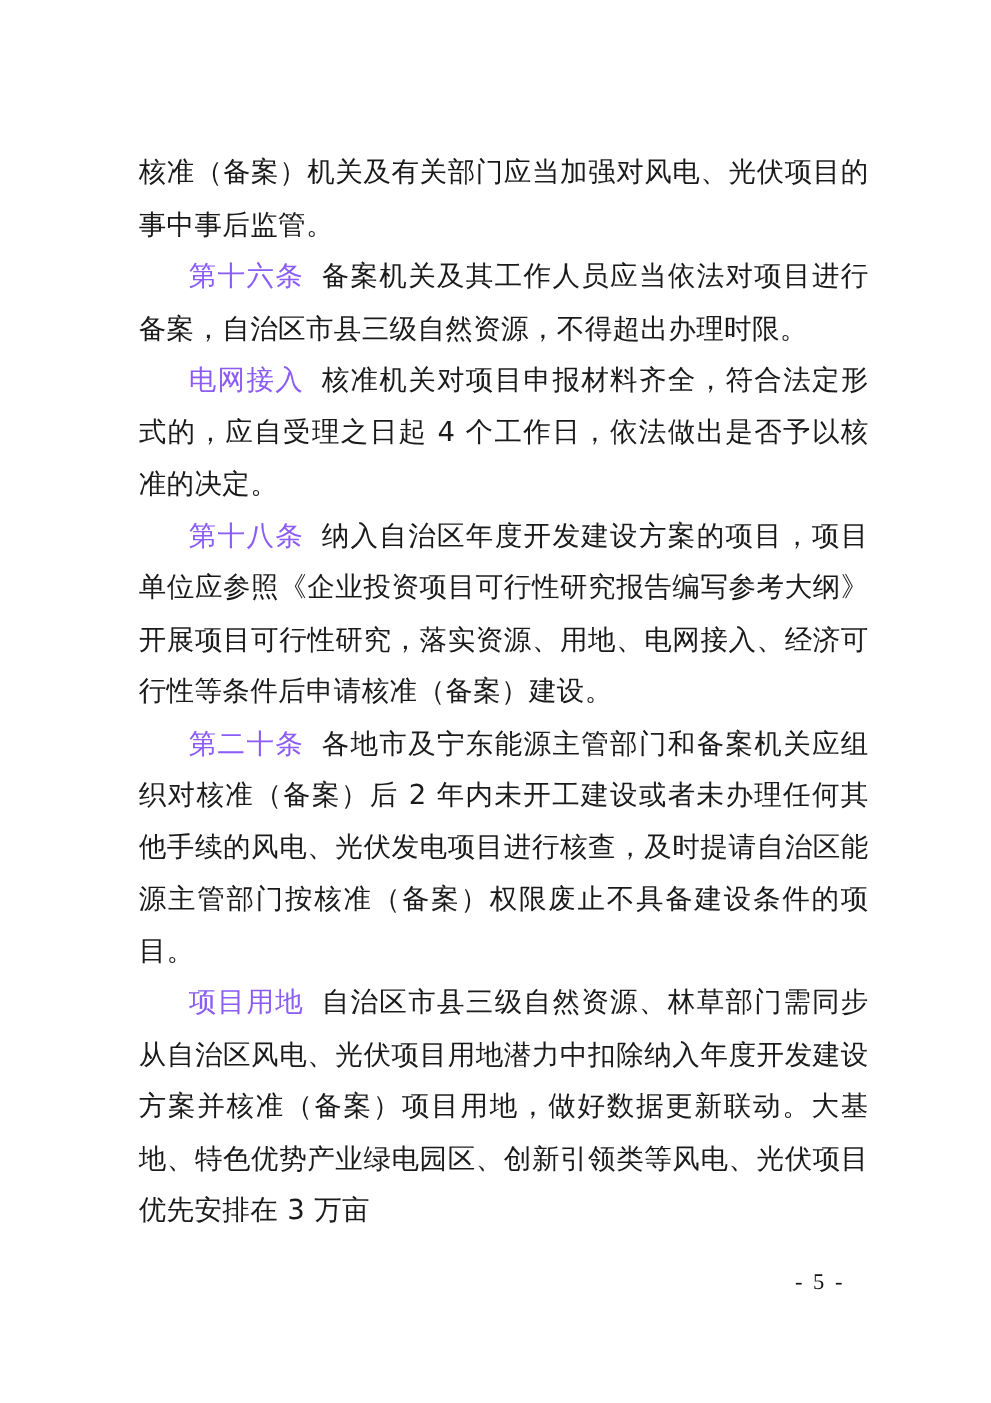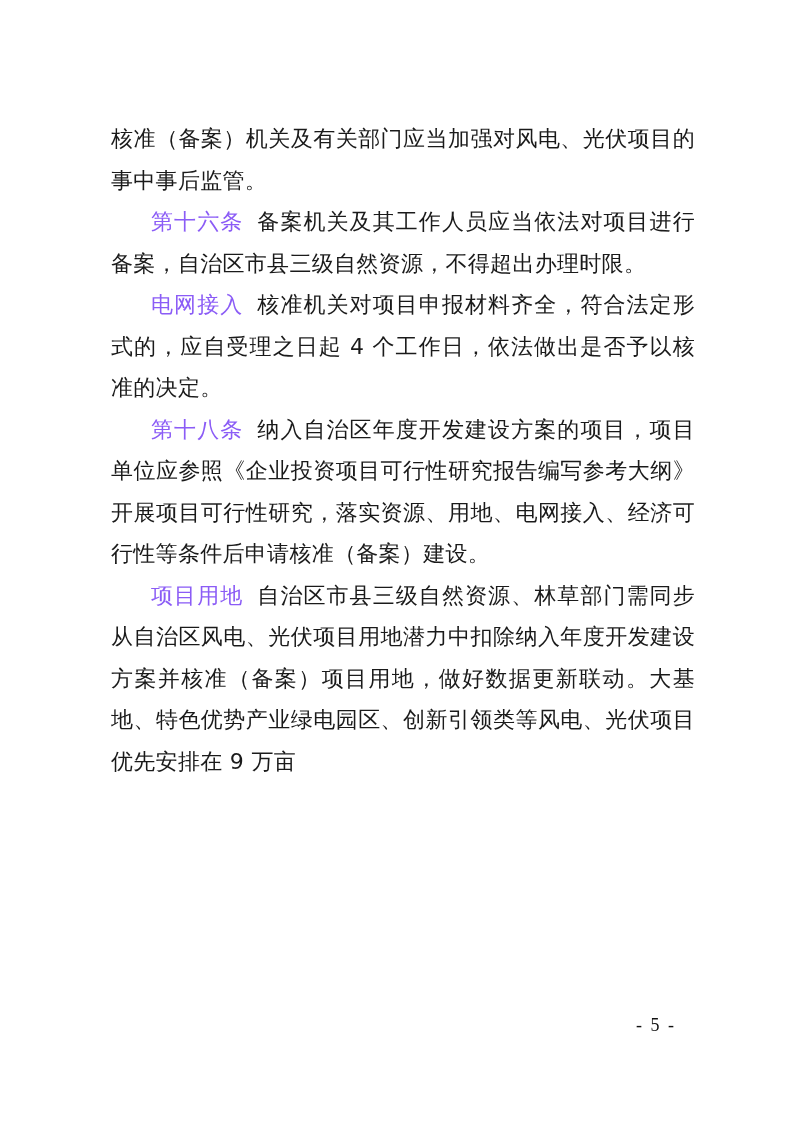--- a/index.html
+++ b/index.html
@@ -58,17 +58,20 @@
   <p class="para indent">
     <span class="article-no">第十六条</span><span>备案机关及其工作人员应当依法对项目进行备案，自治区市县三级自然资源，不得超出办理时限。</span>
   </p>
   <p class="para indent">
     <span class="article-no">电网接入</span><span>核准机关对项目申报材料齐全，符合法定形式的，应自受理之日起 4 个工作日，依法做出是否予以核准的决定。</span>
   </p>
   <p class="para indent">
     <span class="article-no">第十八条</span><span>纳入自治区年度开发建设方案的项目，项目单位应参照《企业投资项目可行性研究报告编写参考大纲》开展项目可行性研究，落实资源、用地、电网接入、经济可行性等条件后申请核准（备案）建设。</span>
   </p>
   <p class="para indent">
-    <span class="article-no">项目用地</span><span>自治区市县三级自然资源、林草部门需同步从自治区风电、光伏项目用地潜力中扣除纳入年度开发建设方案并核准（备案）项目用地，做好数据更新联动。大基地、特色优势产业绿电园区、创新引领类等风电、光伏项目优先安排在 9 万亩</span>
+    <span class="article-no">第二十条</span><span>各地市及宁东能源主管部门和备案机关应组织对核准（备案）后 2 年内未开工建设或者未办理任何其他手续的风电、光伏发电项目进行核查，及时提请自治区能源主管部门按核准（备案）权限废止不具备建设条件的项目。</span>
+  </p>
+  <p class="para indent">
+    <span class="article-no">项目用地</span><span>自治区市县三级自然资源、林草部门需同步从自治区风电、光伏项目用地潜力中扣除纳入年度开发建设方案并核准（备案）项目用地，做好数据更新联动。大基地、特色优势产业绿电园区、创新引领类等风电、光伏项目优先安排在 3 万亩</span>
   </p>
 </div>
 
 <div class="page-number">- 5 -</div>
 
 </body></html>

